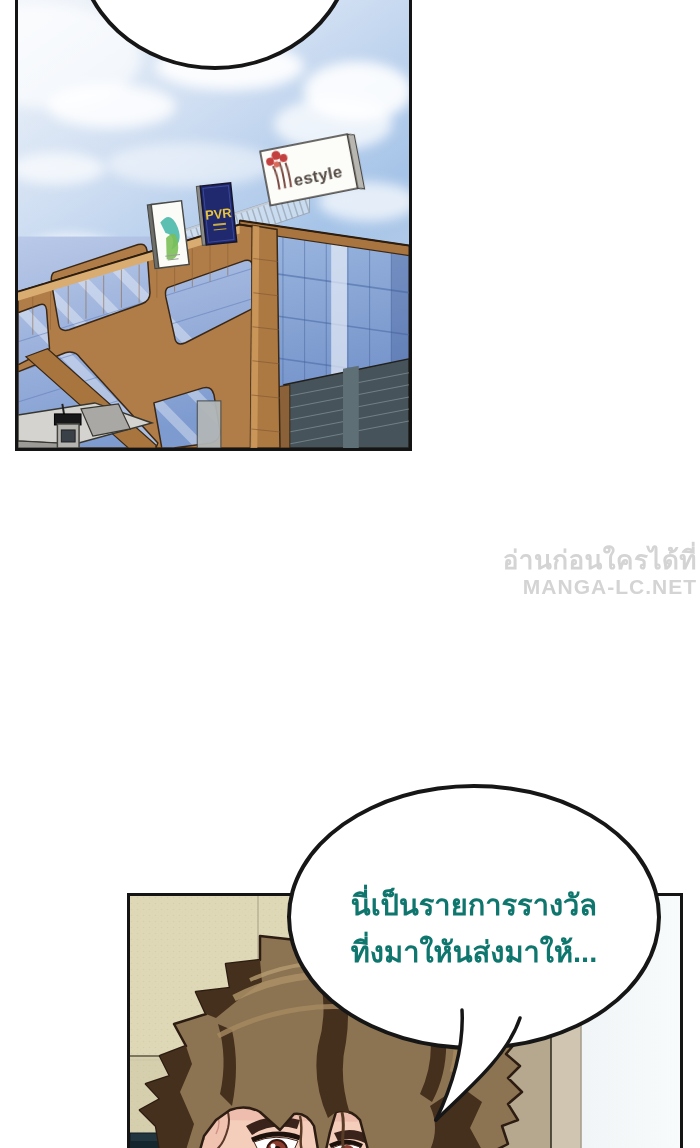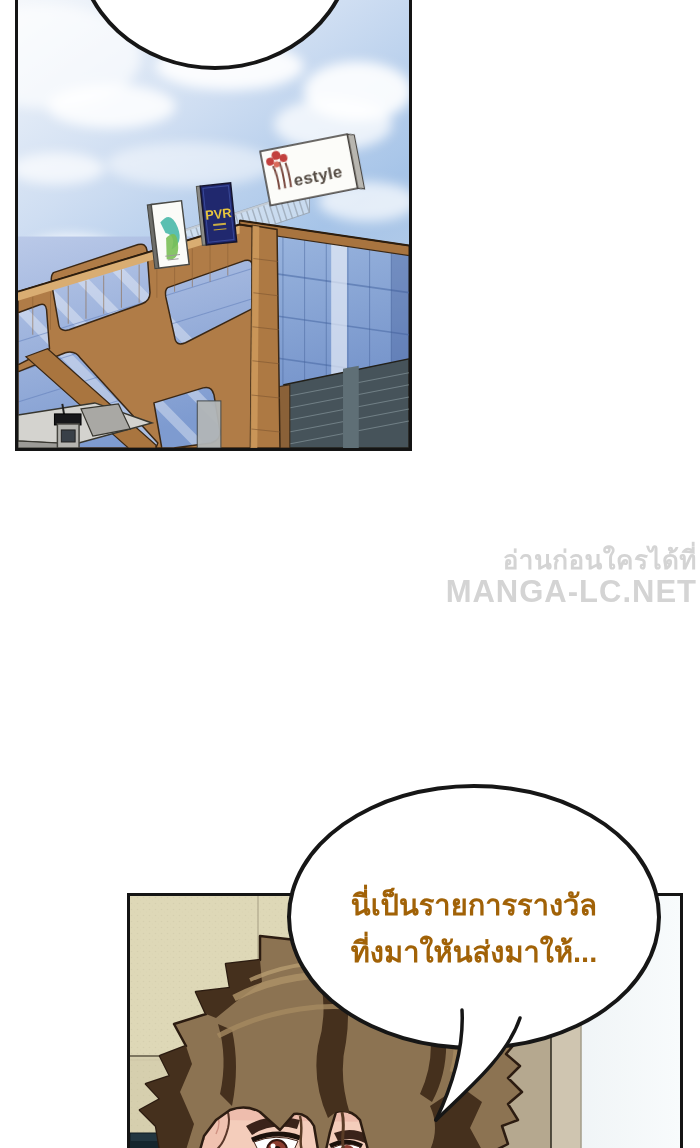--- a/index.html
+++ b/index.html
@@ -13,33 +13,33 @@
   .panel svg{display:block;width:100%;height:100%;}
   
   .bubble{position:absolute;background:#ffffff;border:4px solid #161616;border-radius:50%;}
   #top-bubble{left:76px;top:-184px;width:270px;height:246px;z-index:5;}
   #reward-bubble{
     left:287px;top:784px;width:366px;height:258px;z-index:6;
     display:flex;align-items:center;justify-content:center;text-align:center;
   }
   #reward-bubble .btext{
     transform:translateY(12px);
-    font-size:29px;line-height:1.62;font-weight:700;color:#a16207;
+    font-size:29px;line-height:1.62;font-weight:700;color:#0f766e;
     font-family:"Liberation Sans","DejaVu Sans",sans-serif;white-space:nowrap;
   }
   #tail-svg{position:absolute;left:410px;top:1002px;z-index:7;}
   
   #watermark{
     position:absolute;left:420px;top:546px;width:277px;text-align:right;z-index:4;
     color:#d4d4d4;font-weight:700;
     text-shadow:0 0 1px #fff,0 0 2px #fff,0 1px 3px rgba(255,255,255,.95);
     line-height:1.12;letter-spacing:.5px;
   }
   #watermark .wm1{font-size:26px;}
-  #watermark .wm2{font-size:31px;font-weight:800;letter-spacing:1px;text-align:right;}
+  #watermark .wm2{font-size:21px;font-weight:800;letter-spacing:1px;text-align:right;}
 </style>
 </head>
 <body>
 
 <div id="screen">
 
   <div class="panel" id="building-panel">
     <svg viewBox="0 0 397 451" preserveAspectRatio="none">
       <defs>
         <linearGradient id="skyG" x1="0" y1="0" x2="0.6" y2="1">

